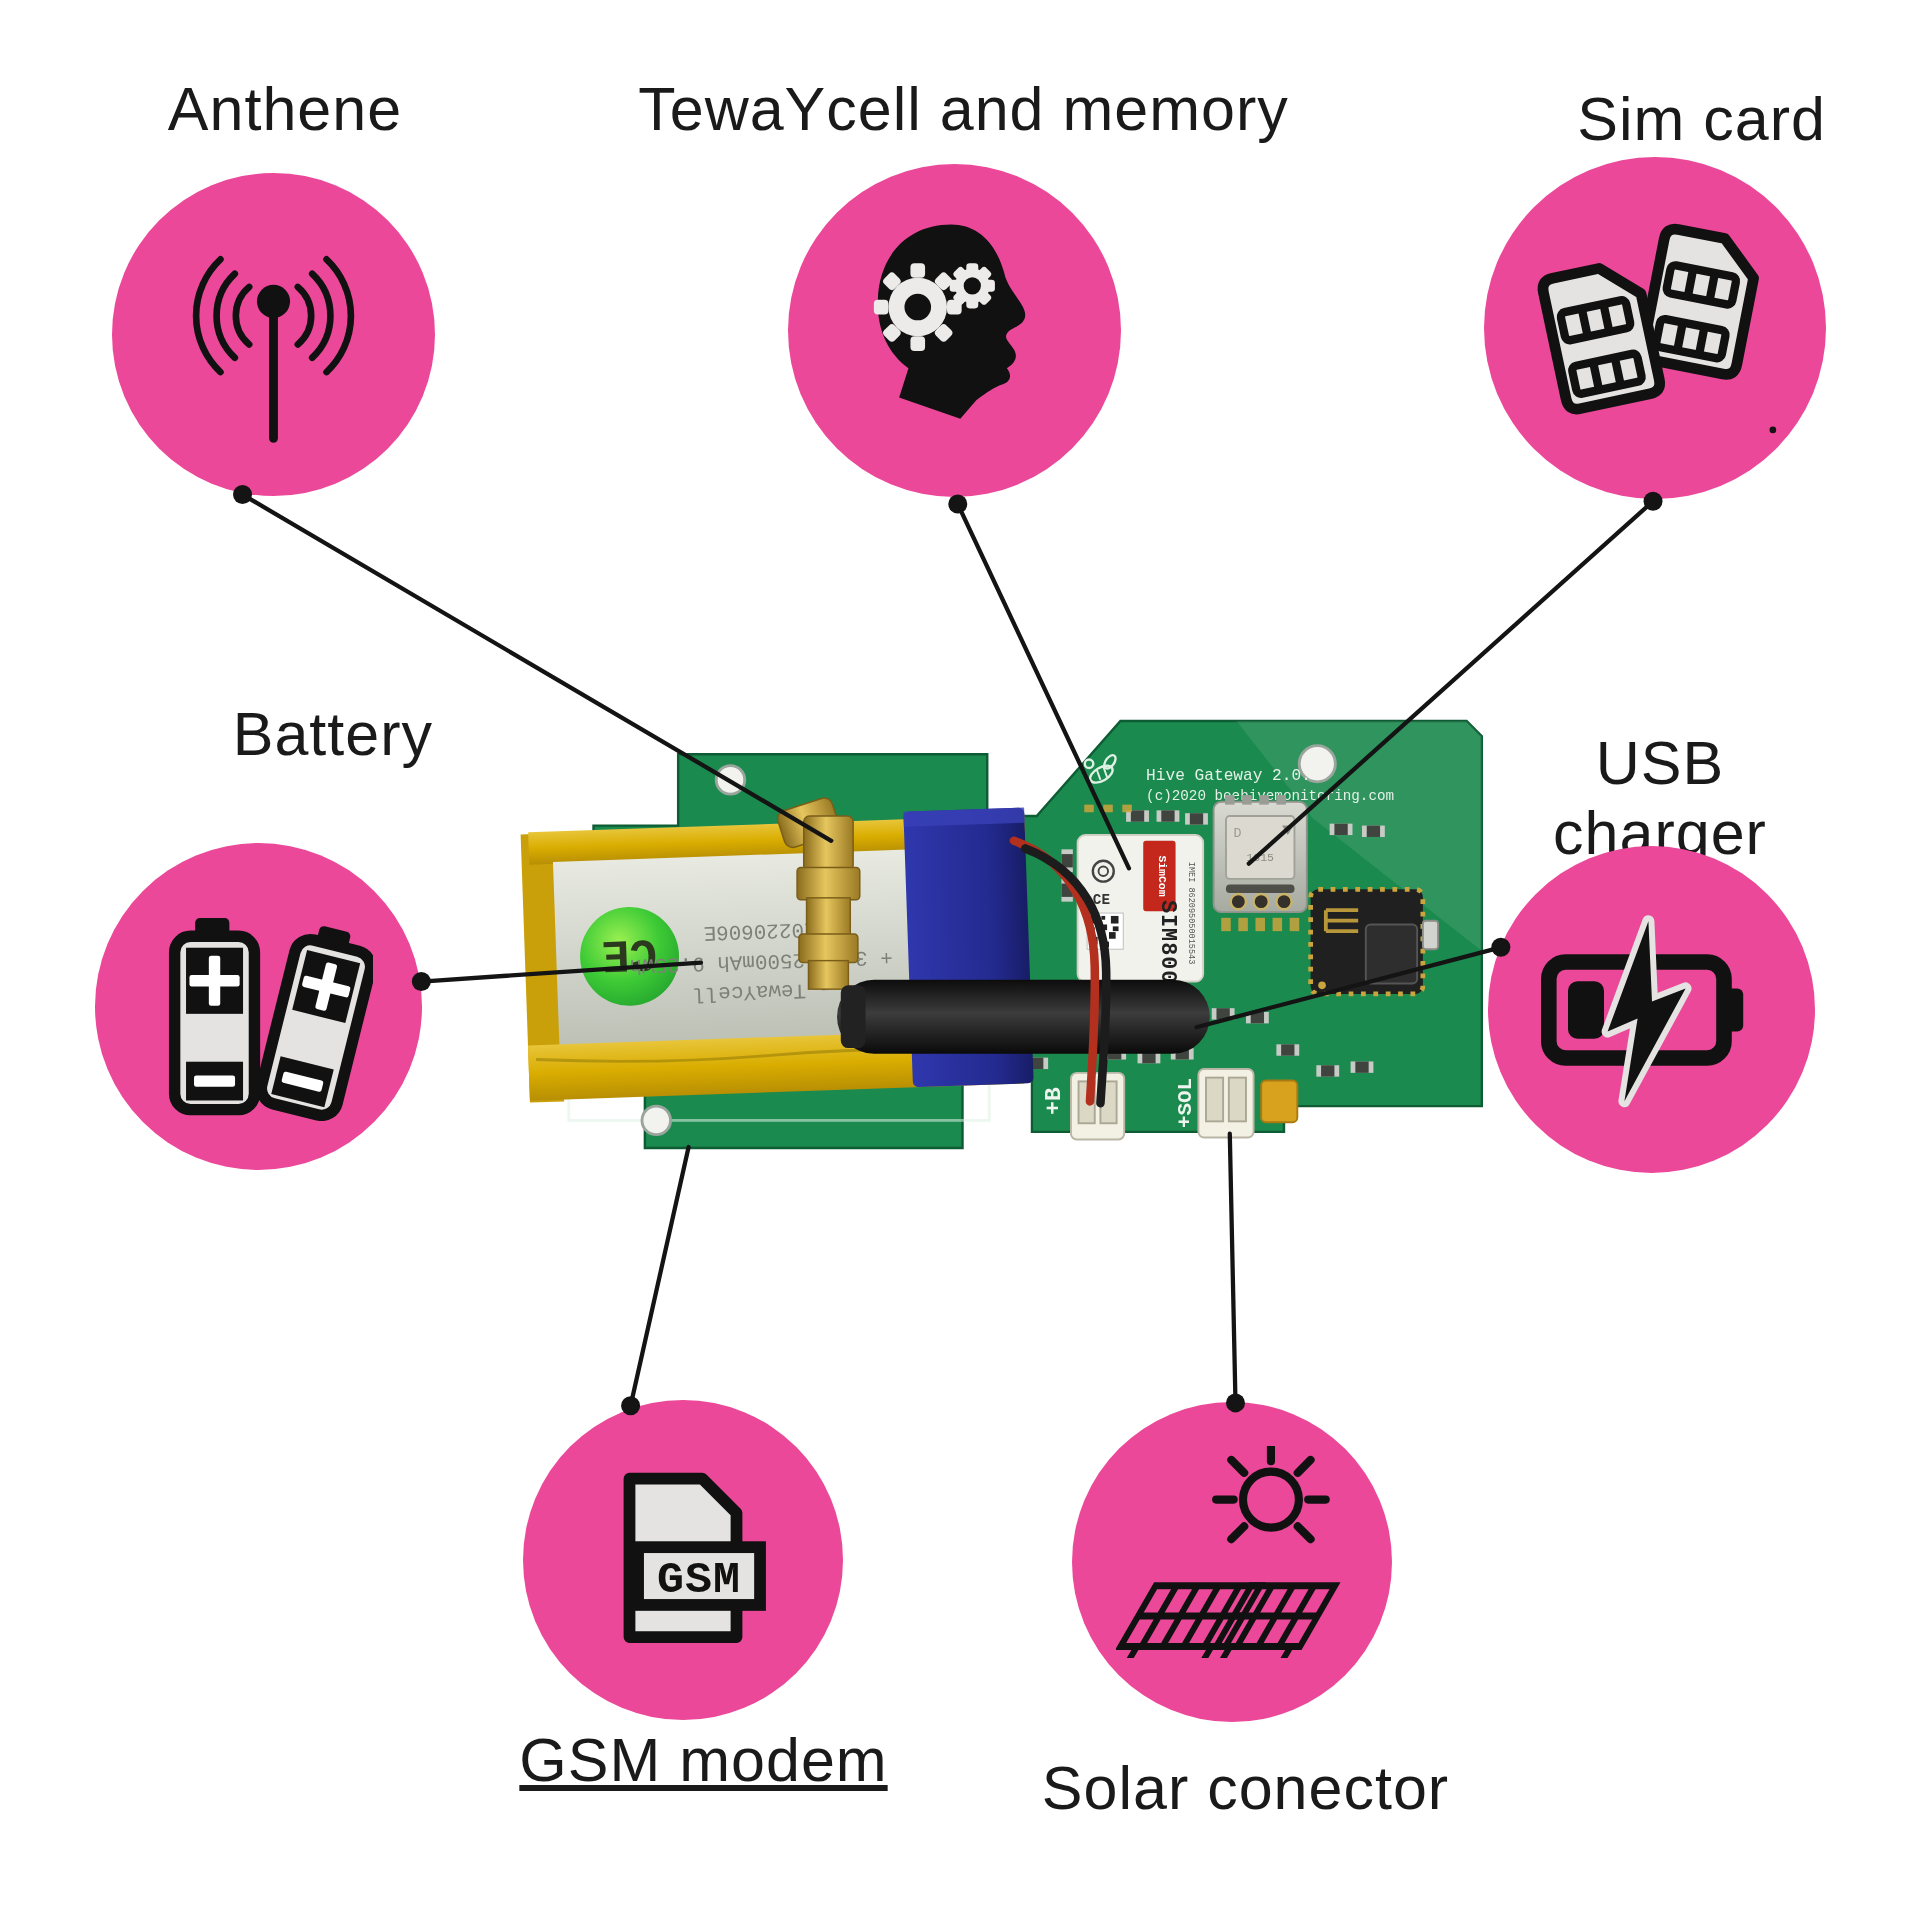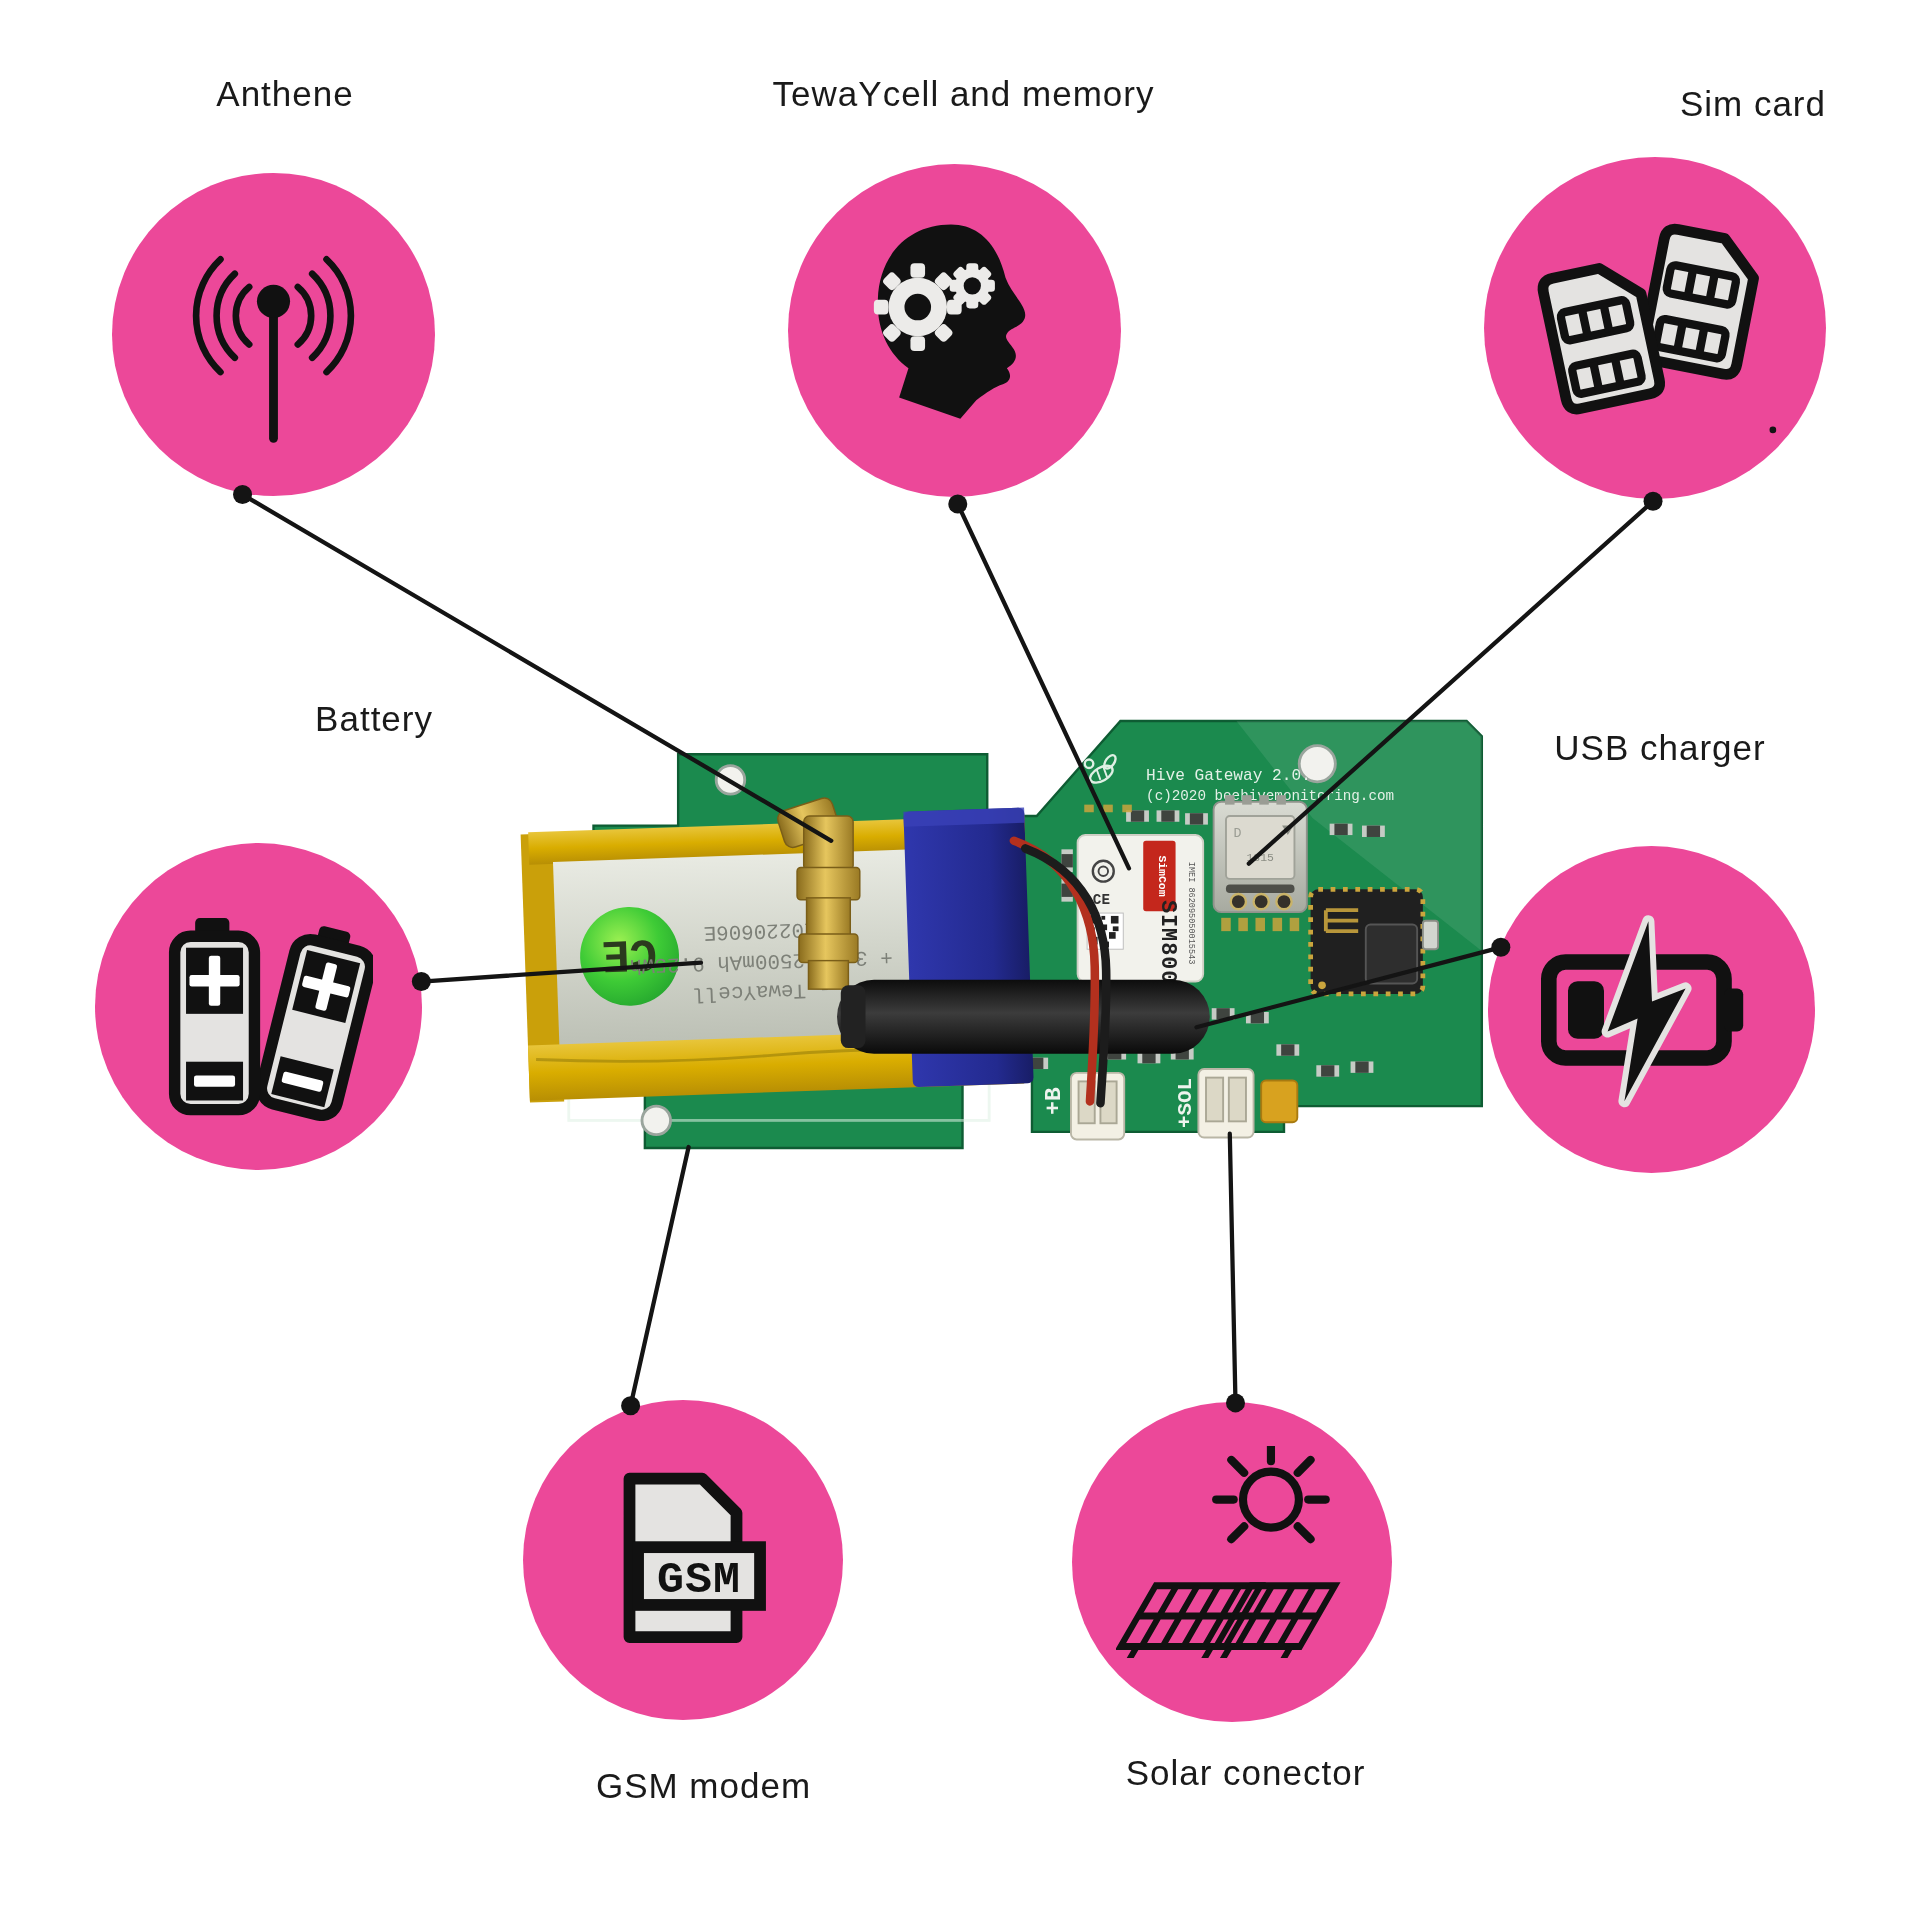--- a/index.html
+++ b/index.html
@@ -1,35 +1,35 @@
 <!DOCTYPE html>
 <html style="font-size:15px"><head>
 <meta charset="utf-8">
 <style>
   html,body{margin:0;padding:0;background:#fff;}
   .canvas{position:relative;width:1926px;height:1926px;background:#ffffff;overflow:hidden;
           font-family:"Liberation Sans",sans-serif;}
-  .lbl{position:absolute;text-align:center;font-size:35px;letter-spacing:1px;color:#1a1a1a;
+  .lbl{position:absolute;text-align:center;font-size:61px;letter-spacing:1px;color:#1a1a1a;
        font-family:"Liberation Sans",sans-serif;}
   .circ{position:absolute;border-radius:50%;background:#ec4899;display:flex;
         align-items:center;justify-content:center;}
   .overlay{position:absolute;left:0;top:0;width:1926px;height:1926px;}
   svg text{font-family:"Liberation Mono",monospace;}
 </style>
 </head>
 <body>
 
 <div class="canvas">
 
   <div class="lbl" style="left:109px;top:74px;width:352px;">Anthene</div>
   <div class="lbl" style="left:609px;top:74px;width:709px;">TewaYcell and memory</div>
   <div class="lbl" style="left:1484px;top:84px;width:342px;text-align:right;">Sim card</div>
   <div class="lbl" style="left:105px;top:699px;width:328px;text-align:right;">Battery</div>
   <div class="lbl" style="left:1484px;top:728px;width:352px;">USB charger</div>
-  <div class="lbl" style="left:518px;top:1766px;width:371px;">GSM modem</div>
+  <div class="lbl" style="left:518px;top:1725px;width:371px;text-decoration:underline;">GSM modem</div>
   <div class="lbl" style="left:1041px;top:1753px;width:409px;text-align:center;">Solar conector</div>
 
   <div class="circ" style="left:112px;top:173px;width:323px;height:323px;">
     <svg width="221" height="221" viewBox="0 0 200 200">
       <g stroke="#111" fill="none" stroke-linecap="round">
         <line x1="100" y1="76" x2="100" y2="194" stroke-width="8"></line>
         <path d="M 78,57 A 34,34 0 0 0 78,109" stroke-width="6"></path>
         <path d="M 65,45 A 52,52 0 0 0 65,121" stroke-width="6"></path>
         <path d="M 52,32 A 70,70 0 0 0 52,134" stroke-width="6"></path>
         <path d="M 122,57 A 34,34 0 0 1 122,109" stroke-width="6"></path>

